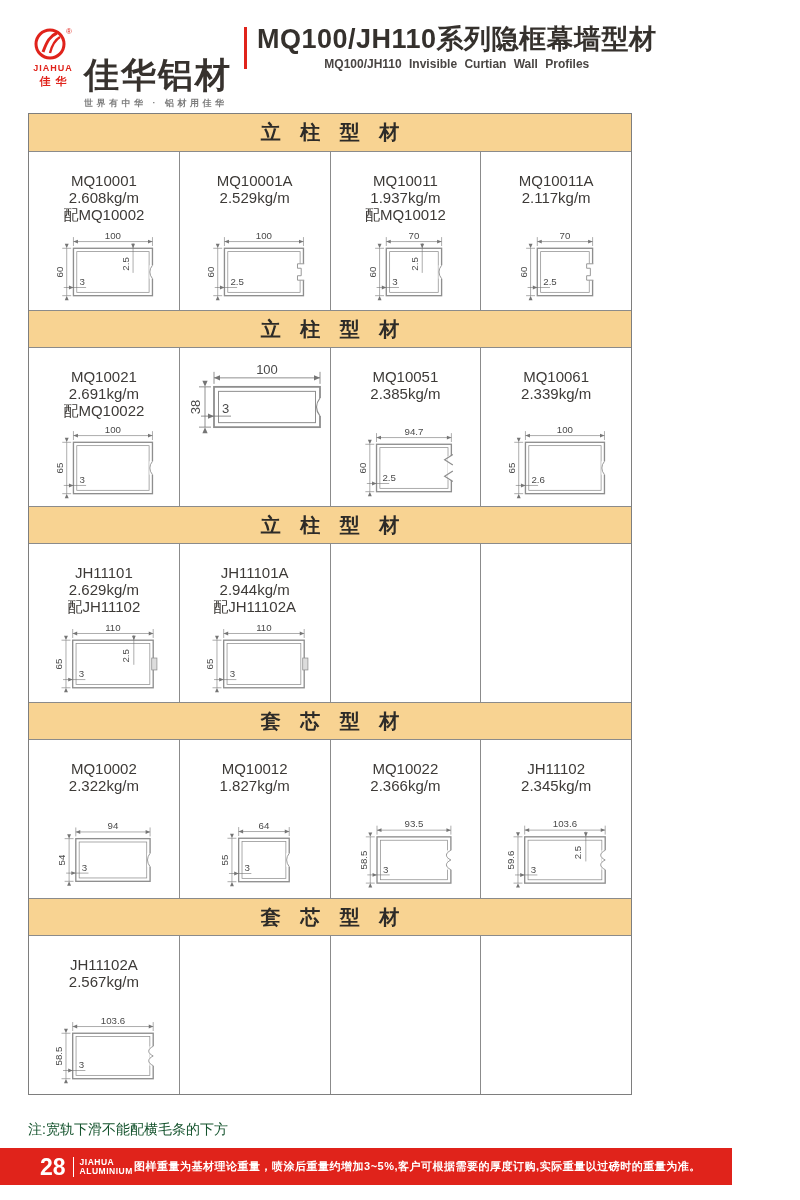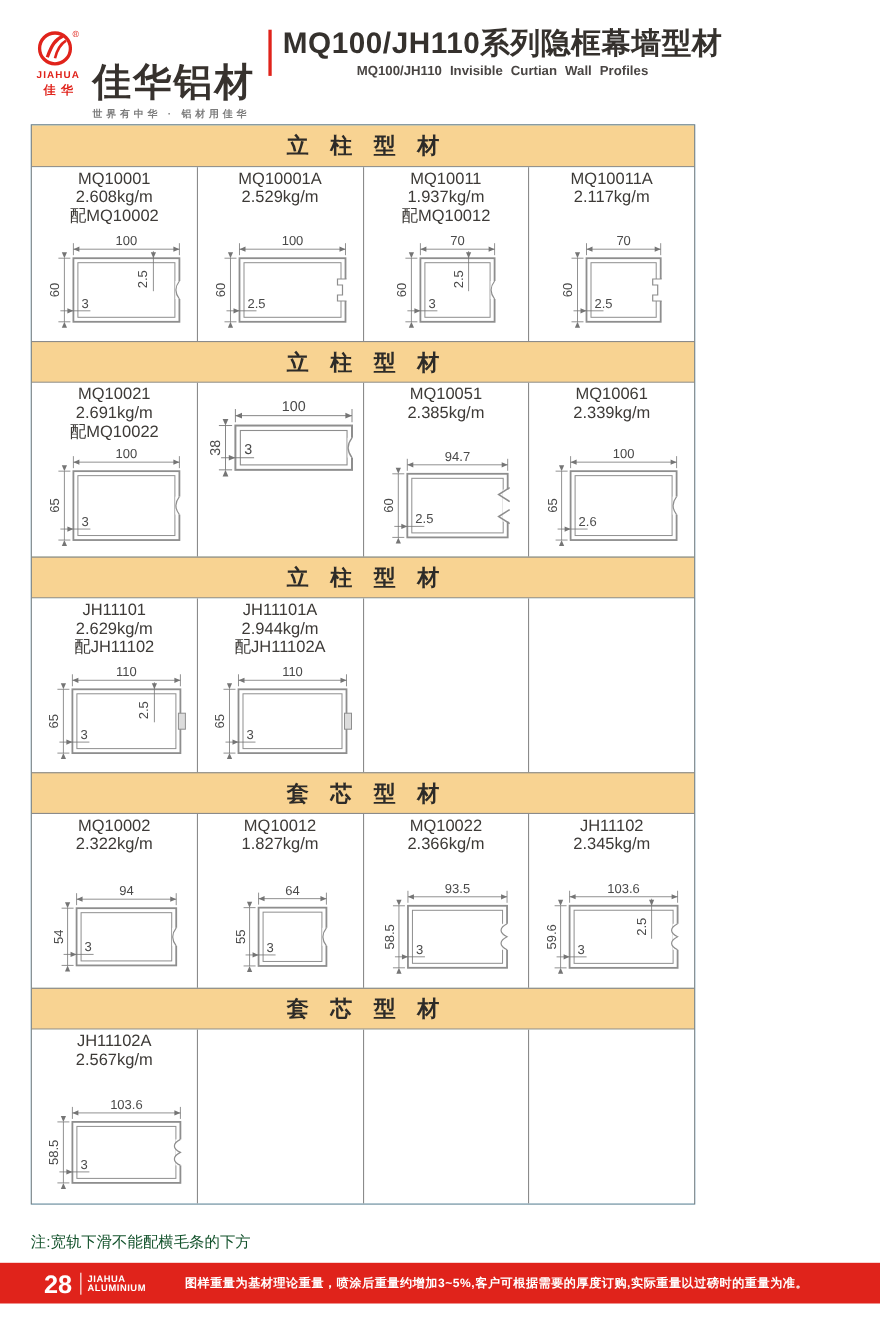--- a/index.html
+++ b/index.html
@@ -13,35 +13,35 @@
   .logoCn{color:var(--red);font-weight:bold;font-size:11px;letter-spacing:5px;text-indent:5px;margin-top:1px;}
   .coCol{margin-left:6px;display:flex;flex-direction:column;margin-top:33px;}
   .coName{font-size:35px;font-weight:900;color:#37322e;letter-spacing:2px;line-height:36px;}
   .slogan{font-size:9px;font-weight:bold;color:#7c7c7c;letter-spacing:3.5px;margin-top:4px;}
   .vline{width:3px;height:42px;background:var(--red);margin:3px 10px 0 12px;}
   .titleCol{display:flex;flex-direction:column;text-align:center;}
   .title{font-size:27px;font-weight:900;color:#35312d;line-height:30px;letter-spacing:0.5px;}
   .subtitle{font-size:12px;font-weight:bold;color:#494543;word-spacing:4px;margin-top:3px;}
 
   
-  .tbl{position:absolute;left:28px;top:113px;width:604px;border:1px solid #7e7e7e;box-sizing:border-box;background:#7dd3fc;}
+  .tbl{position:absolute;left:28px;top:113px;width:604px;border:1px solid #7e7e7e;box-sizing:border-box;background:#0f172a;}
   .band{height:38px;box-sizing:border-box;background:var(--beige);
         border-top:1px solid #8b8b8b;border-bottom:1px solid #8b8b8b;
         display:flex;align-items:center;justify-content:center;
         font-size:20px;font-weight:bold;color:#2d2b28;letter-spacing:7px;text-indent:7px;}
   .band:first-child{border-top:none;}
   .row{display:flex;height:158px;box-sizing:border-box;background:#fff;}
   .cell{flex:1 1 0;box-sizing:border-box;border-right:1px solid #8b8b8b;overflow:hidden;
         display:flex;flex-direction:column;align-items:center;}
   .cell:last-child{border-right:none;}
-  .plabel{min-height:56px;padding-top:2px;text-align:center;font-size:15px;line-height:17px;color:#3d3a37;}
+  .plabel{min-height:56px;padding-top:20px;text-align:center;font-size:15px;line-height:17px;color:#3d3a37;}
 
   
   .note{position:absolute;left:28px;top:1121px;font-size:14px;color:#14532d;}
-  .foot{position:absolute;left:0;top:1148px;width:800px;height:37px;background:var(--red);
+  .foot{position:absolute;left:0;top:1148px;width:732px;height:37px;background:var(--red);
         display:flex;align-items:center;color:#fff;}
   .pageNum{font-size:23px;font-weight:bold;margin-left:40px;line-height:20px;}
   .fDiv{width:1px;height:20px;background:#fff;margin:0 6px 0 7px;}
   .fBrand{display:flex;flex-direction:column;font-size:8.5px;font-weight:bold;line-height:9px;letter-spacing:0.5px;}
   .disc{font-size:11px;font-weight:bold;letter-spacing:0.5px;white-space:nowrap;margin:16px auto;padding-right:30px;}
 </style>
 </head>
 <body>
 
 <div class="page" style="--red: #e0231b; --beige: #f8d392;">

